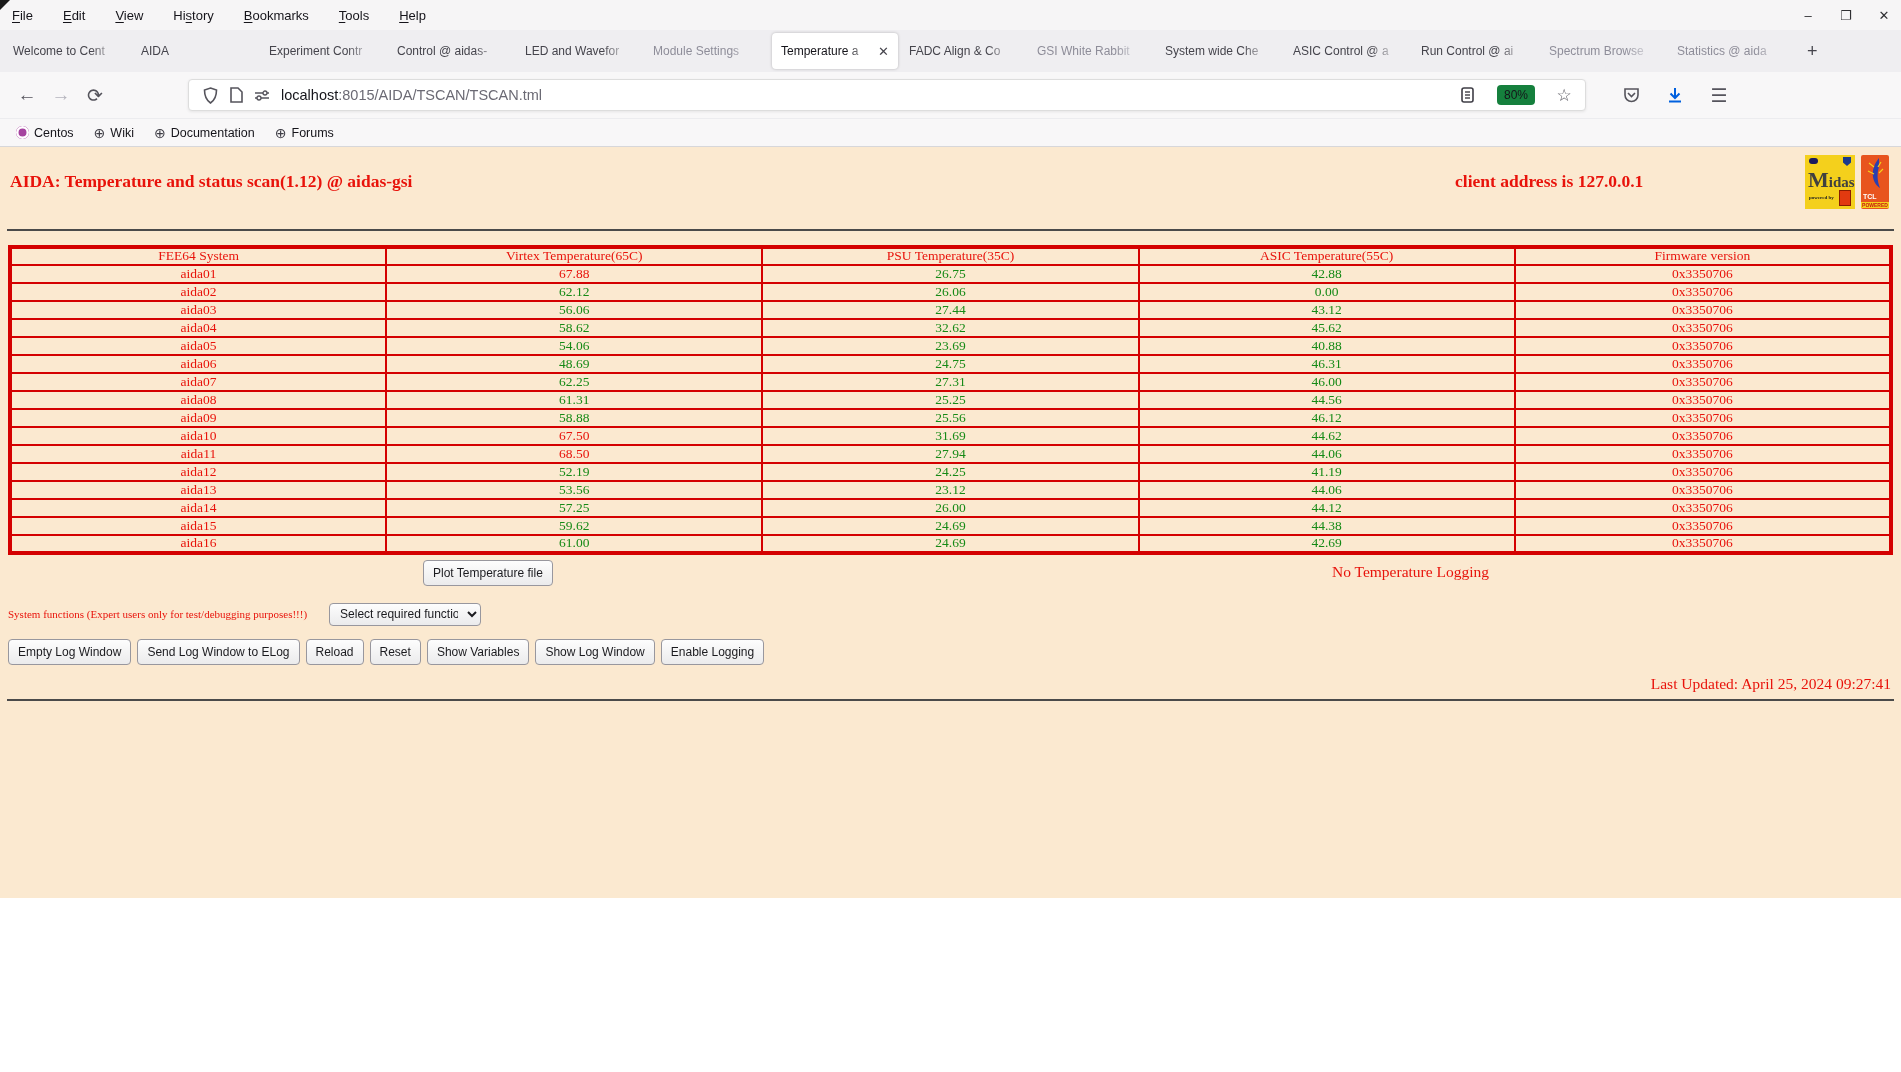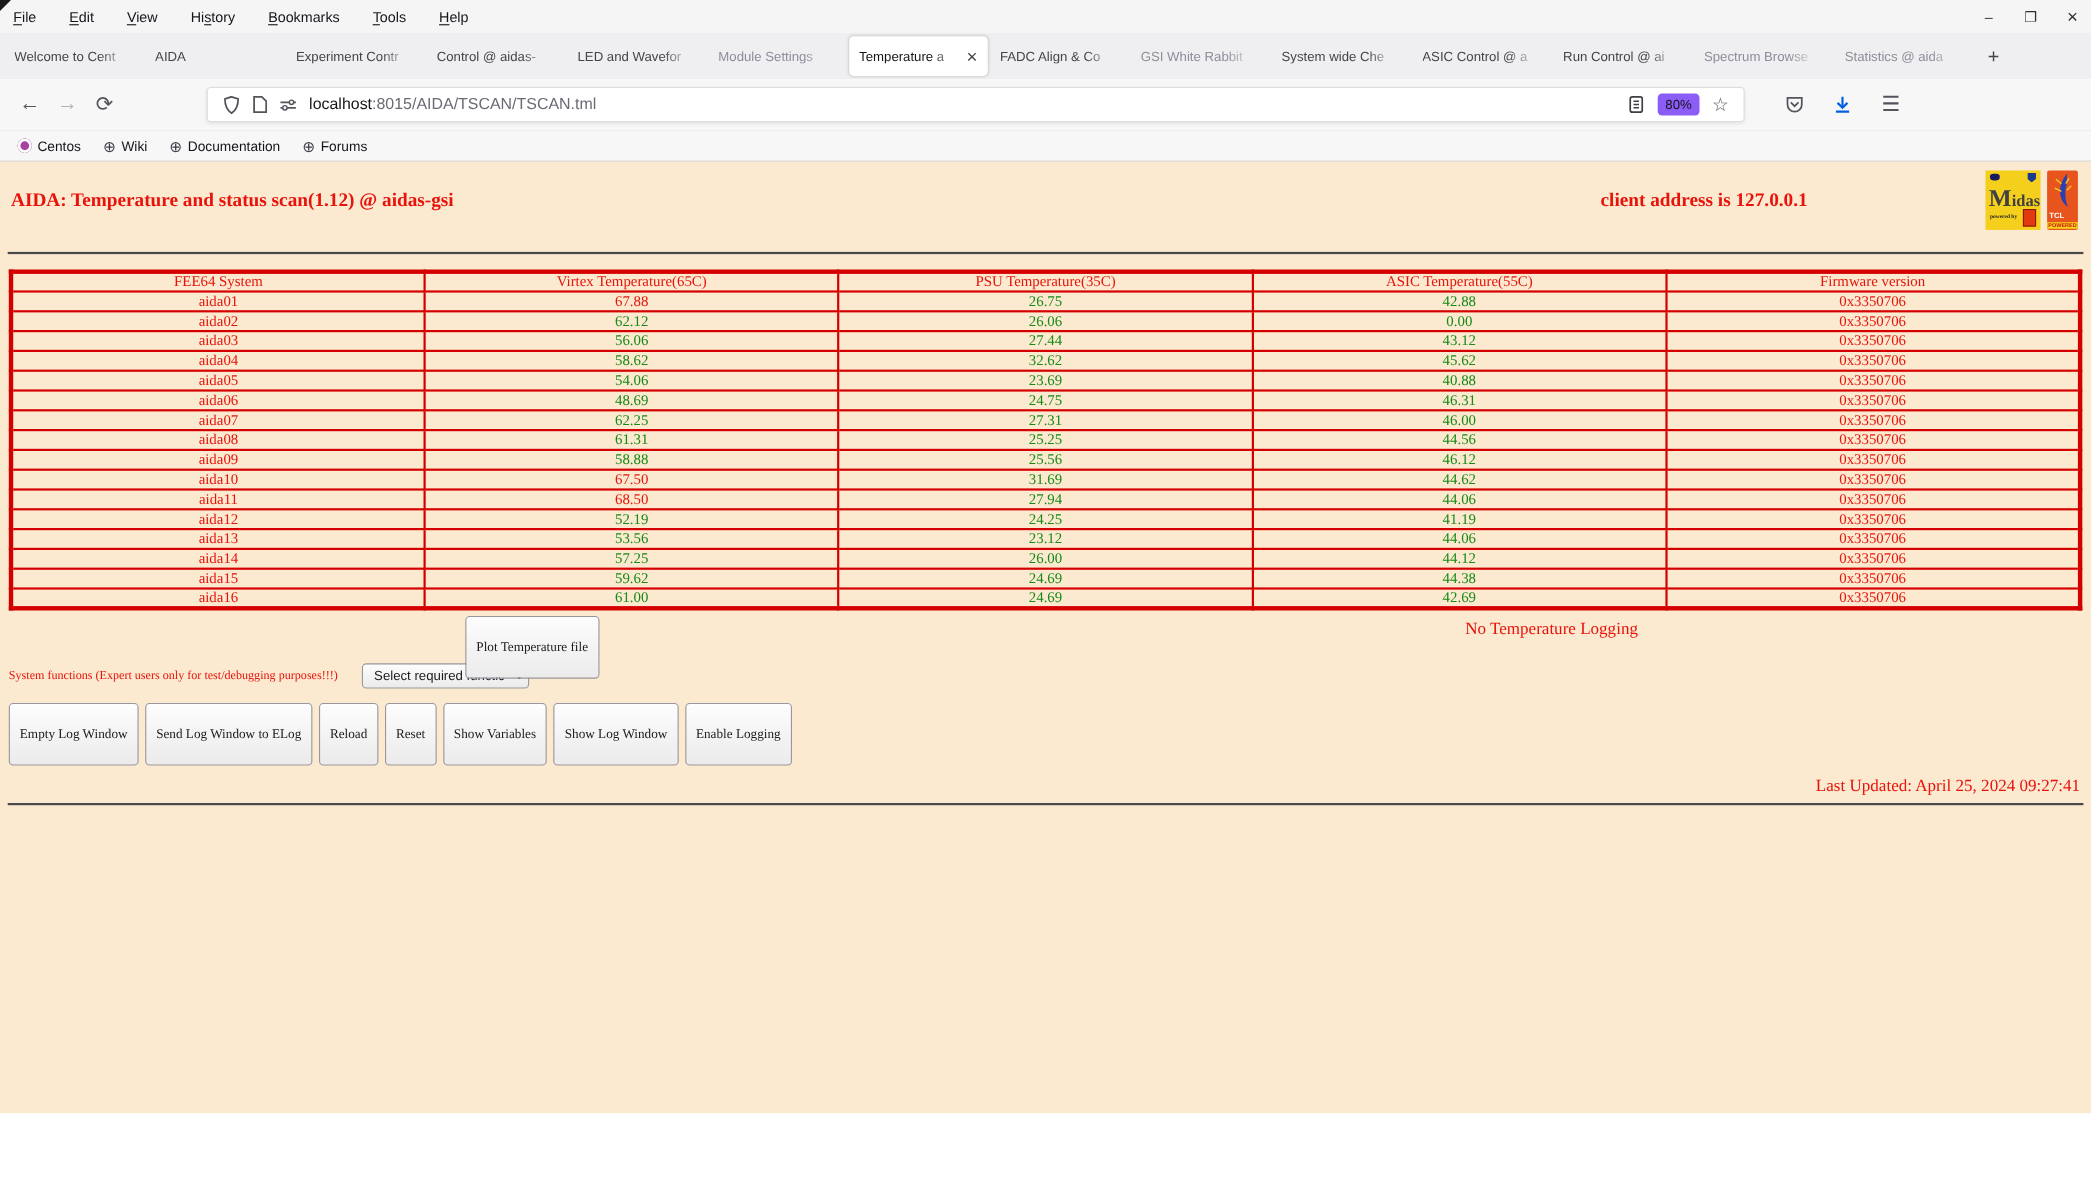--- a/index.html
+++ b/index.html
@@ -33,34 +33,34 @@
   .nav-icon { width:34px; height:32px; display:flex; align-items:center; justify-content:center;
               font-size:19px; color:#55545c; border-radius:4px; cursor:pointer; }
   .nav-icon.disabled { color:#b4b3bc; }
   .urlbar { margin-left:76px; width:1398px; height:32px; background:#fff; border:1px solid #ddd;
             border-radius:4px; display:flex; align-items:center; padding:0 8px;
             box-shadow:0 1px 3px rgba(0,0,0,.08); }
   .url-icon { display:flex; align-items:center; justify-content:center; width:26px; height:26px;
               color:#55545c; cursor:pointer; flex:0 0 auto; }
   .url-text { font-size:14.5px; color:#15141a; margin-left:6px; flex:1; white-space:nowrap; overflow:hidden; }
   .url-text .url-rest { color:#6b6a74; }
-  .zoom-badge { font-size:12px; color:#15141a; background:#8b5cf6; border-radius:4px; padding:3px 7px;
-                margin:0 6px; cursor:pointer; }
+  .zoom-badge { font-size:12px; color:#15141a; background:#15803d; border-radius:4px; padding:3px 7px;
+                margin:0 16px; cursor:pointer; }
   .nav-right { margin-left:28px; display:flex; align-items:center; gap:10px; }
 
   .bookmarksbar { height:28px; background:#f8f7f8; display:flex; align-items:center; gap:8px;
                   padding-left:10px; border-top:1px solid #ececef; }
   .bookmark { display:flex; align-items:center; gap:5px; font-size:12.5px; color:#15141a;
               padding:3px 6px; border-radius:3px; cursor:pointer; }
   .centos-dot { width:13px; height:13px; border-radius:50%; background:#a643a0;
                 box-shadow:inset 0 0 0 2.5px #fff, inset 0 0 0 4px #a643a0; }
   .globe-glyph { font-size:14px; color:#3f3e46; line-height:1; }
 
   
-  .page { height:866px; background:#fbe9d0; font-family:"Liberation Serif", serif; color:#e8130b;
+  .page { height:752px; background:#fbe9d0; font-family:"Liberation Serif", serif; color:#e8130b;
           border-top:1px solid #d7d7da; }
   .page-header { position:relative; height:82px; }
   .page-title { position:absolute; left:10px; top:24px; font-size:17.5px; font-weight:bold; }
   .client-address { position:absolute; left:1455px; top:24px; font-size:17.5px; font-weight:bold; }
   .logos { position:absolute; right:12px; top:8px; display:flex; gap:6px; align-items:flex-start; }
 
   .midas-logo { width:50px; height:54px; background:#f4d01c; position:relative; overflow:hidden;
                 font-family:"Liberation Serif", serif; }
   .midas-cloud { position:absolute; left:4px; top:3px; width:9px; height:6px; background:#1a1a5e; border-radius:3px; }
   .midas-shield { position:absolute; right:4px; top:2px; width:8px; height:9px; background:#1a3a8c;
@@ -83,23 +83,23 @@
                      border:4px solid #d40000; table-layout:fixed; }
   .temp-table td { border:2px solid #d40000; text-align:center; font-size:13.5px; padding:0 2px;
                    height:18px; line-height:1.05; overflow:hidden; white-space:nowrap; }
   .c-red { color:#e8130b; }
   .c-green { color:#168a16; }
 
   .under-table-row { position:relative; height:36px; }
   .plot-btn { position:absolute; left:423px; top:5px; }
   .logging-status { position:absolute; left:1332px; top:8px; font-size:15.5px; }
 
-  .gtk-btn { font-family:Liberation Serif, serif; font-size:12px; color:#1b1b1f;
+  .gtk-btn { font-family:Liberation Sans, sans-serif; font-size:12px; color:#1b1b1f;
              background:linear-gradient(#fdfdfd,#ebebec); border:1px solid #98979e; border-radius:4px;
-             padding:20px 9px; cursor:pointer; white-space:nowrap; }
+             padding:5px 9px; cursor:pointer; white-space:nowrap; }
   .gtk-select { font-family:"Liberation Sans", sans-serif; font-size:12px; color:#1b1b1f;
                 background:linear-gradient(#fdfdfd,#ebebec); border:1px solid #98979e; border-radius:4px;
                 padding:2px 6px; width:152px; height:23px; cursor:pointer; }
 
   .sysfunc-row { display:flex; align-items:center; margin:10px 0 0 8px; height:26px; }
   .sysfunc-label { font-size:11px; }
   .sysfunc-row select { margin-left:22px; }
 
   .logbtn-row { display:flex; gap:6px; margin:12px 0 4px 8px; }
 

